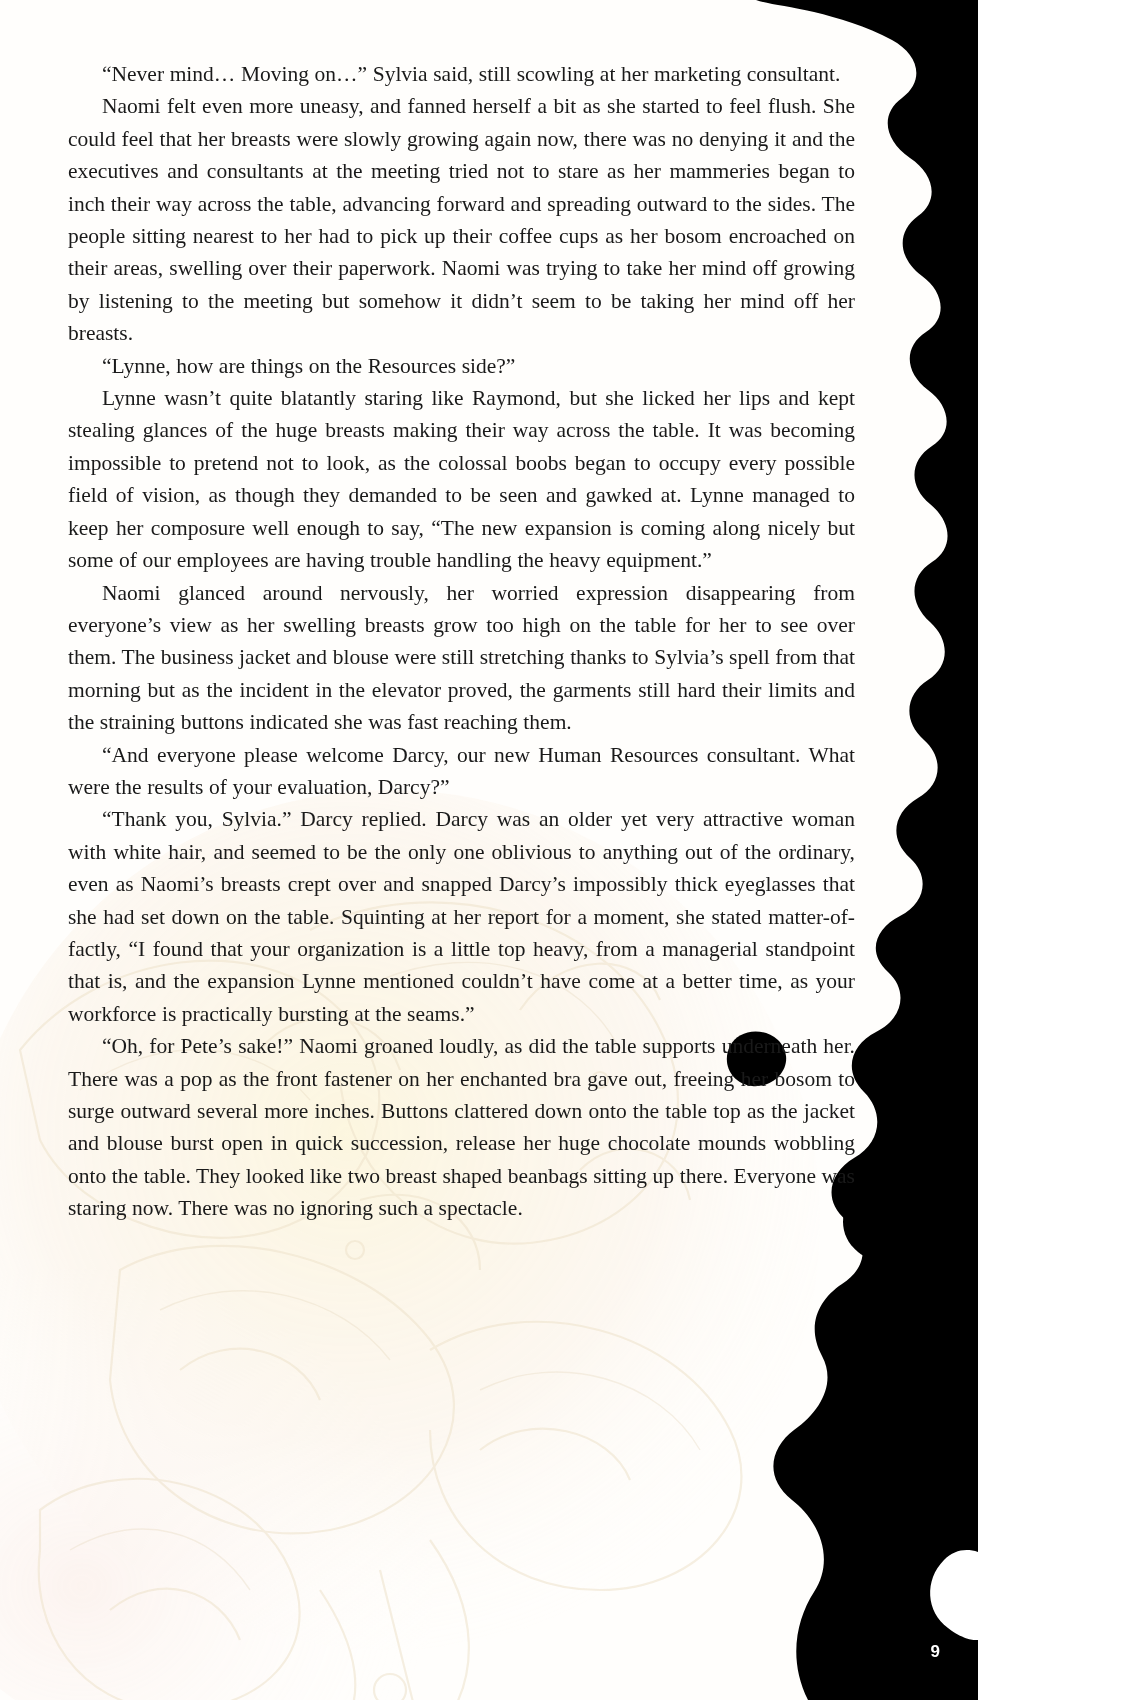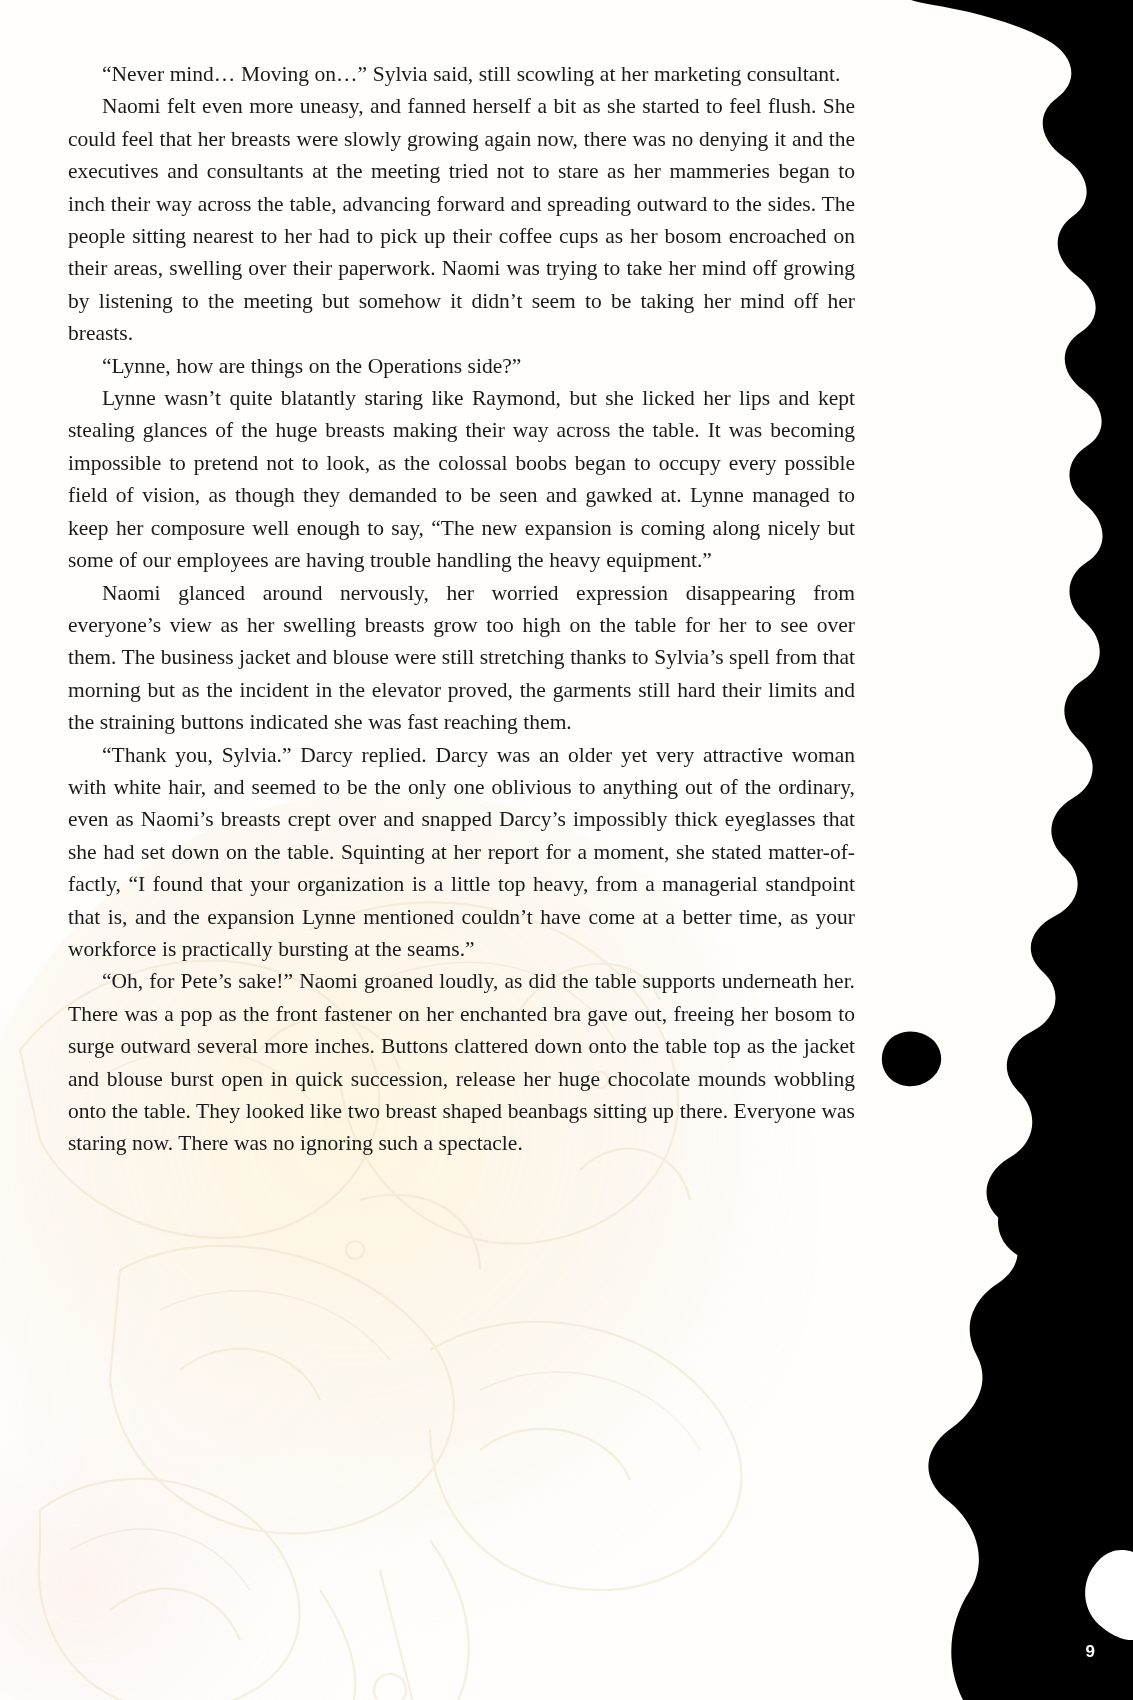--- a/index.html
+++ b/index.html
@@ -2,21 +2,21 @@
 <html><head>
 <meta charset="utf-8">
 <style>
   html, body {
     margin: 0;
     padding: 0;
     background: #ffffff;
   }
   #page {
     position: relative;
-    width: 1133px;
+    width: 978px;
     height: 1700px;
     overflow: hidden;
     background: #fffefc;
     font-family: "Liberation Serif", serif;
   }
 
   
   .bg-art {
     position: absolute;
     left: -40px;
@@ -170,22 +170,23 @@
       C 206 1580, 208 1612, 230 1628
       C 248 1642, 260 1640, 260 1640
       L 260 1552
       C 248 1548, 236 1550, 226 1560
       Z"></path>
   </svg>
 
   <div class="text-col">
     <p class="para first">“Never mind… Moving on…”  Sylvia said, still scowling at her marketing consultant.</p>
     <p class="para">Naomi felt even more uneasy, and fanned herself a bit as she started to feel flush.  She could feel that her breasts were slowly growing again now, there was no denying it and the executives and consultants at the meeting tried not to stare as her mammeries began to inch their way across the table, advancing forward and spreading outward to the sides.  The people sitting nearest to her had to pick up their coffee cups as her bosom encroached on their areas, swelling over their paperwork.  Naomi was trying to take her mind off growing by listening to the meeting but somehow it didn’t seem to be taking her mind off her breasts.</p>
-    <p class="para">“Lynne, how are things on the Operations side?”</p>
+    <p class="para">“Lynne, how are things on the Resources side?”</p>
     <p class="para">Lynne wasn’t quite blatantly staring like Raymond, but she licked her lips and kept stealing glances of the huge breasts making their way across the table.  It was becoming impossible to pretend not to look, as the colossal boobs began to occupy every possible field of vision, as though they demanded to be seen and gawked at.  Lynne managed to keep her composure well enough to say, “The new expansion is coming along nicely but some of our employees are having trouble handling the heavy equipment.”</p>
     <p class="para">Naomi glanced around nervously, her worried expression disappearing from everyone’s view as her swelling breasts grow too high on the table for her to see over them.  The business jacket and blouse were still stretching thanks to Sylvia’s spell from that morning but as the incident in the elevator proved, the garments still hard their limits and the straining buttons indicated she was fast reaching them.</p>
+    <p class="para">“And everyone please welcome Darcy, our new Human Resources consultant.  What were the results of your evaluation, Darcy?”</p>
     <p class="para">“Thank you, Sylvia.”  Darcy replied.  Darcy was an older yet very attractive woman with white hair, and seemed to be the only one oblivious to anything out of the ordinary, even as Naomi’s breasts crept over and snapped Darcy’s impossibly thick eyeglasses that she had set down on the table.  Squinting at her report for a moment, she stated matter-of-factly, “I found that your organization is a little top heavy, from a managerial standpoint that is, and the expansion Lynne mentioned couldn’t have come at a better time, as your workforce is practically bursting at the seams.”</p>
     <p class="para">“Oh, for Pete’s sake!”  Naomi groaned loudly, as did the table supports underneath her.  There was a pop as the front fastener on her enchanted bra gave out, freeing her bosom to surge outward several more inches.  Buttons clattered down onto the table top as the jacket and blouse burst open in quick succession, release her huge chocolate mounds wobbling onto the table.  They looked like two breast shaped beanbags sitting up there.  Everyone was staring now.  There was no ignoring such a spectacle.</p>
   </div>
 
   <div class="page-num">9</div>
 
 </div>
 
 </body></html>

